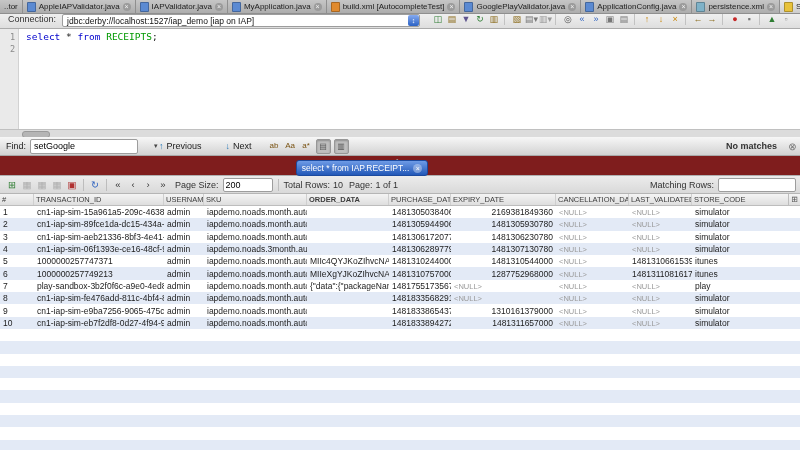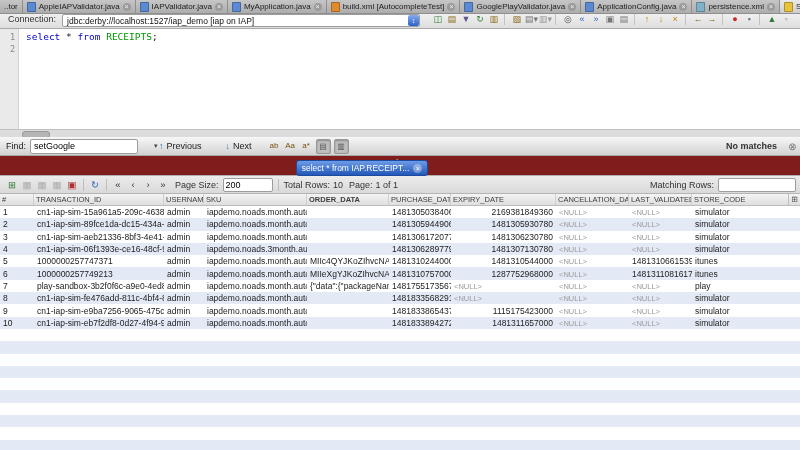--- a/index.html
+++ b/index.html
@@ -383,21 +383,21 @@
       <span class="td" style="width: 63px;"><span class="nullv">&lt;NULL&gt;</span></span>
       <span class="td" style="width: 108px;">simulator</span>
     </div>
     <div class="tr">
       <span class="td" style="width: 34px;">9</span>
       <span class="td" style="width: 130px;">cn1-iap-sim-e9ba7256-9065-475c-9...</span>
       <span class="td" style="width: 40px;">admin</span>
       <span class="td" style="width: 103px;">iapdemo.noads.month.auto</span>
       <span class="td" style="width: 82px;"></span>
       <span class="td r" style="width: 62px;">1481833865437</span>
-      <span class="td r" style="width: 105px;">1115175423000</span>
+      <span class="td r" style="width: 105px;">1310161379000</span>
       <span class="td" style="width: 73px;"><span class="nullv">&lt;NULL&gt;</span></span>
       <span class="td" style="width: 63px;"><span class="nullv">&lt;NULL&gt;</span></span>
       <span class="td" style="width: 108px;">simulator</span>
     </div>
     <div class="tr alt">
       <span class="td" style="width: 34px;">10</span>
       <span class="td" style="width: 130px;">cn1-iap-sim-eb7f2df8-0d27-4f94-95...</span>
       <span class="td" style="width: 40px;">admin</span>
       <span class="td" style="width: 103px;">iapdemo.noads.month.auto</span>
       <span class="td" style="width: 82px;"></span>

